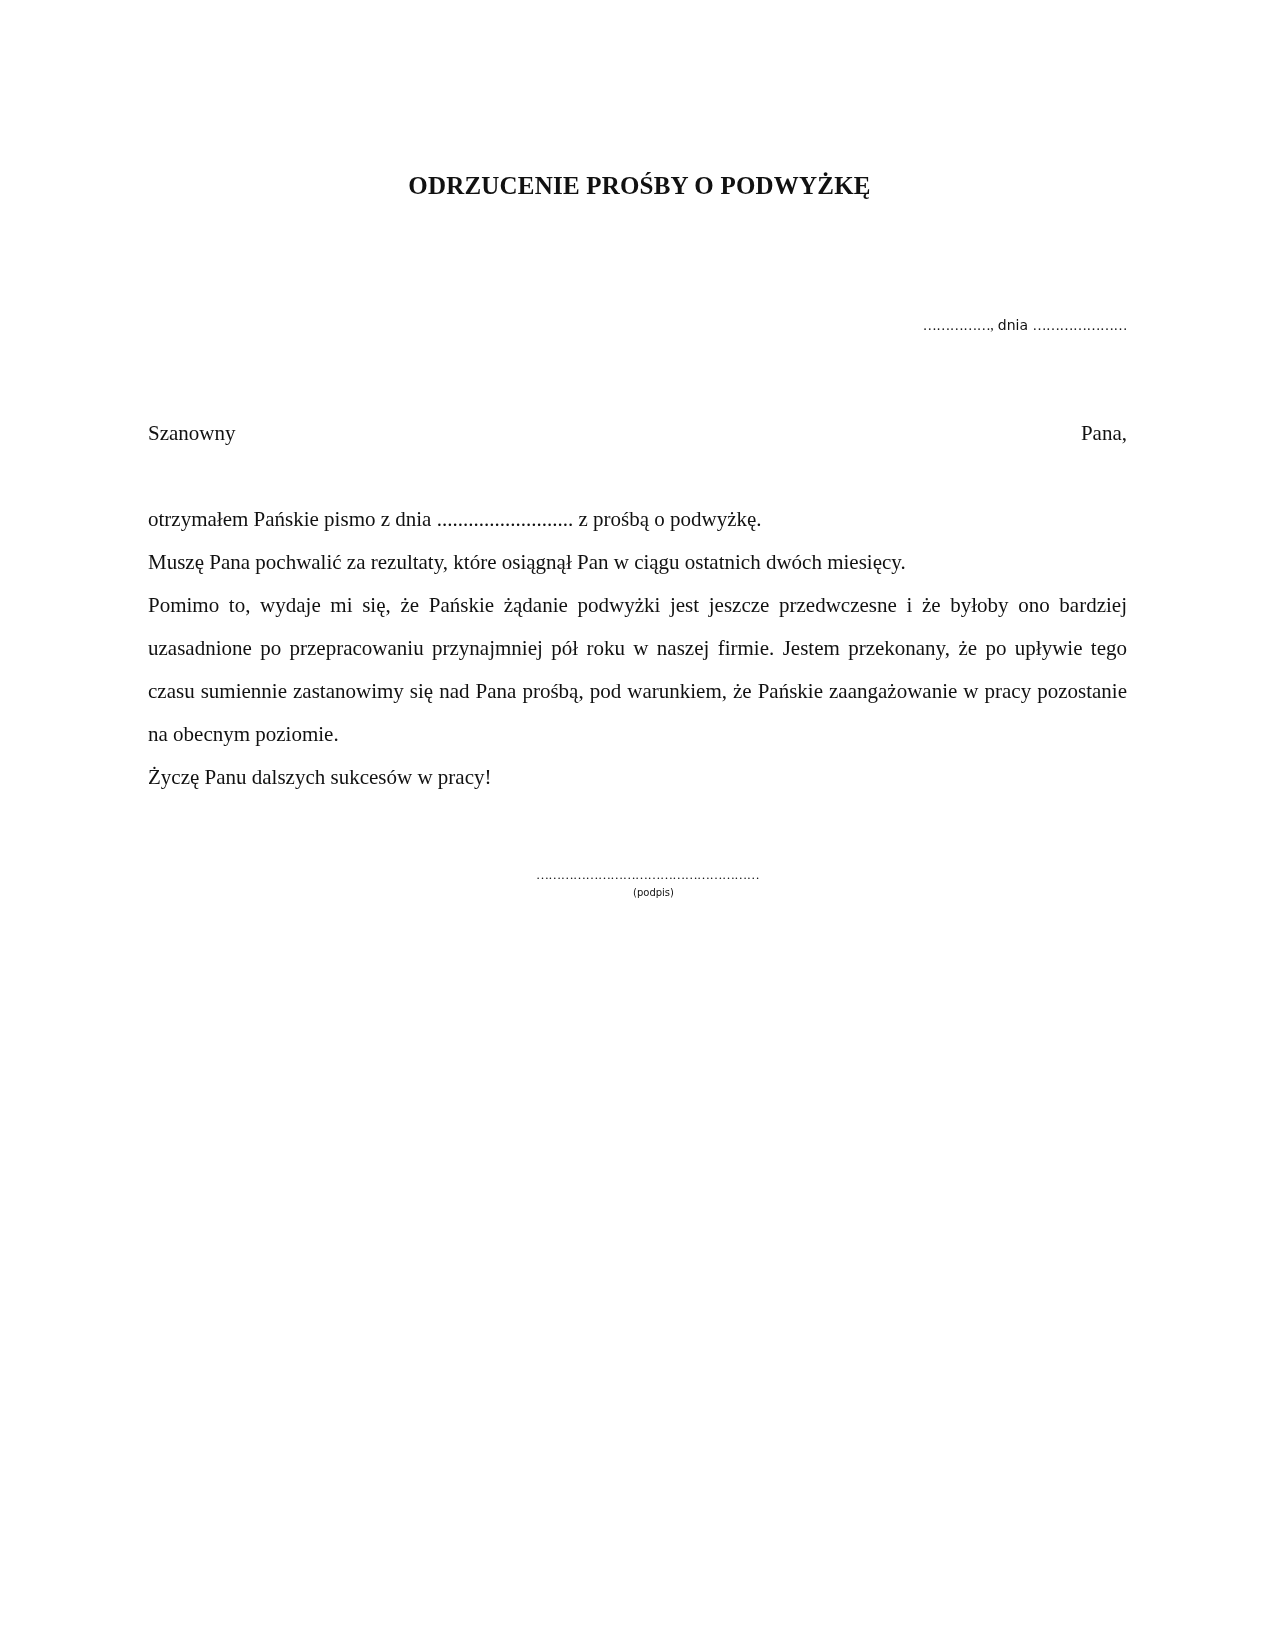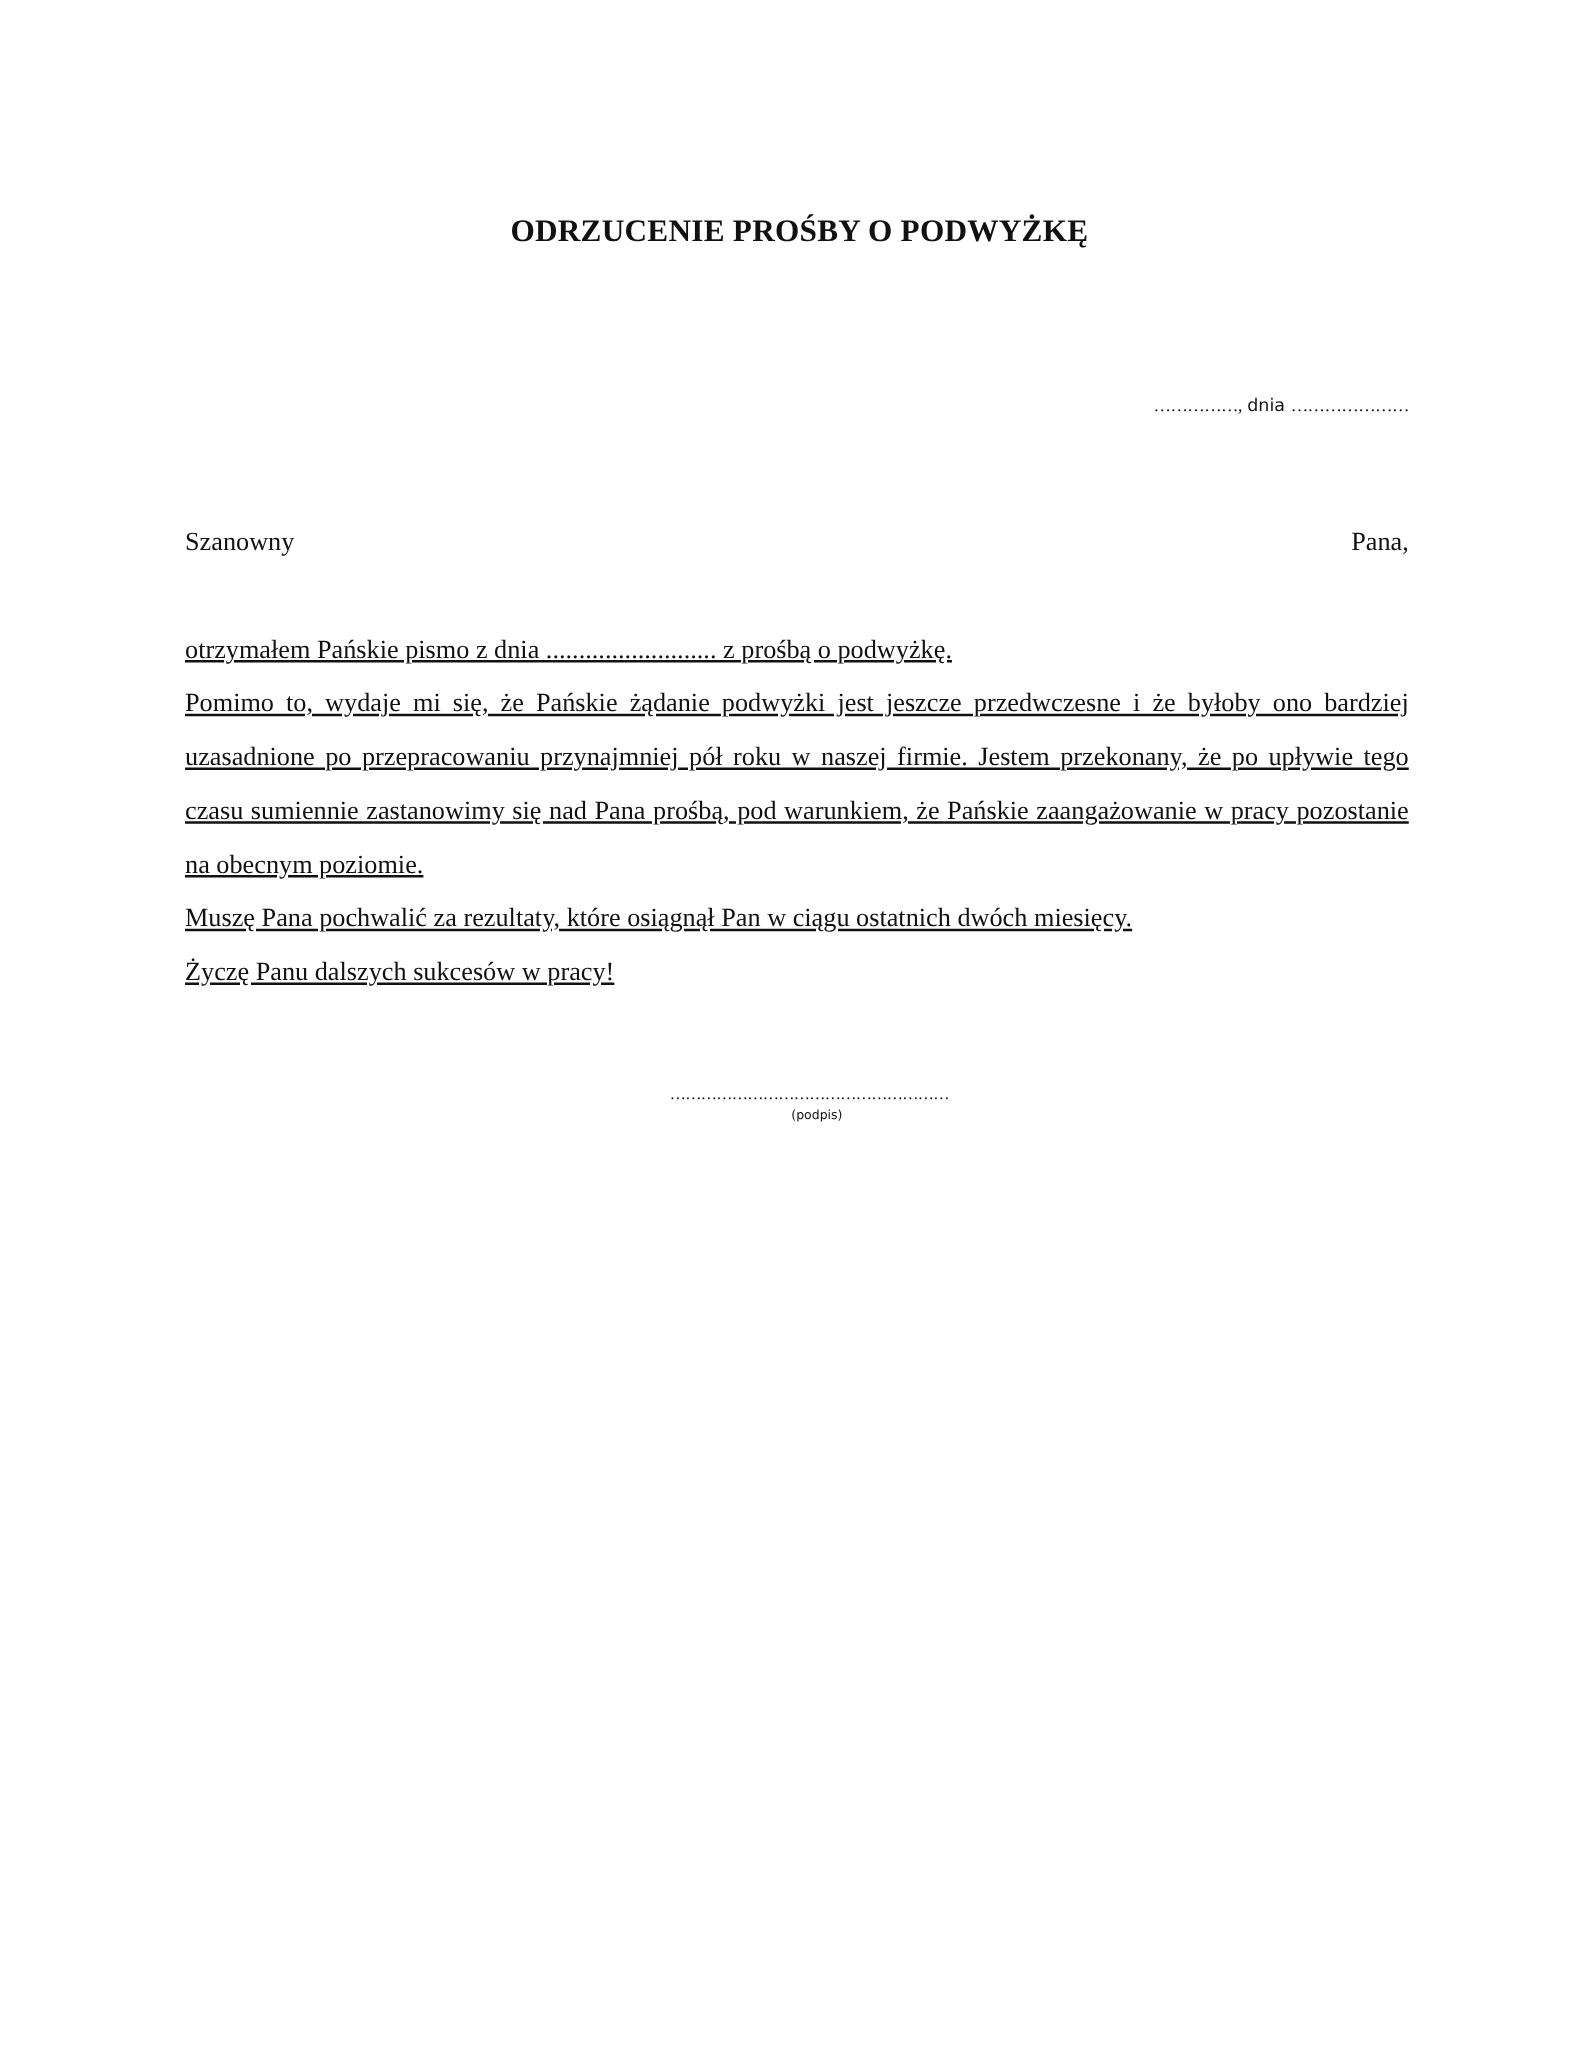--- a/index.html
+++ b/index.html
@@ -63,21 +63,20 @@
       position: absolute;
       top: 498px;
       left: 148px;
       width: 979px;
       font-size: 21px;
       line-height: 43px;
       text-align: justify;
     }
     .body-text p {
       margin: 0;
-      text-decoration: underline;
     }
     .signature {
       position: absolute;
       top: 868px;
       left: 520px;
       width: 255px;
       text-align: center;
       font-family: "DejaVu Sans", sans-serif;
     }
     .signature .sig-line {
@@ -105,22 +104,22 @@
     <span class="dots">……………,</span><span> dnia </span><span class="dots">…………………</span>
   </div>
 
   <div class="greeting">
     <span>Szanowny</span>
     <span>Pana,</span>
   </div>
 
   <div class="body-text">
     <p>otrzymałem Pańskie pismo z dnia .......................... z prośbą o podwyżkę.</p>
+    <p>Muszę Pana pochwalić za rezultaty, które osiągnął Pan w ciągu ostatnich dwóch miesięcy.</p>
     <p>Pomimo to, wydaje mi się, że Pańskie żądanie podwyżki jest jeszcze przedwczesne i że byłoby ono bardziej uzasadnione po przepracowaniu przynajmniej pół roku w naszej firmie. Jestem przekonany, że po upływie tego czasu sumiennie zastanowimy się nad Pana prośbą, pod warunkiem, że Pańskie zaangażowanie w pracy pozostanie na obecnym poziomie.</p>
-    <p>Muszę Pana pochwalić za rezultaty, które osiągnął Pan w ciągu ostatnich dwóch miesięcy.</p>
     <p>Życzę Panu dalszych sukcesów w pracy!</p>
   </div>
 
   <div class="signature">
     <span class="sig-line">………………………………………………</span>
     <span class="sig-label">(podpis)</span>
   </div>
 
 </div>
 

